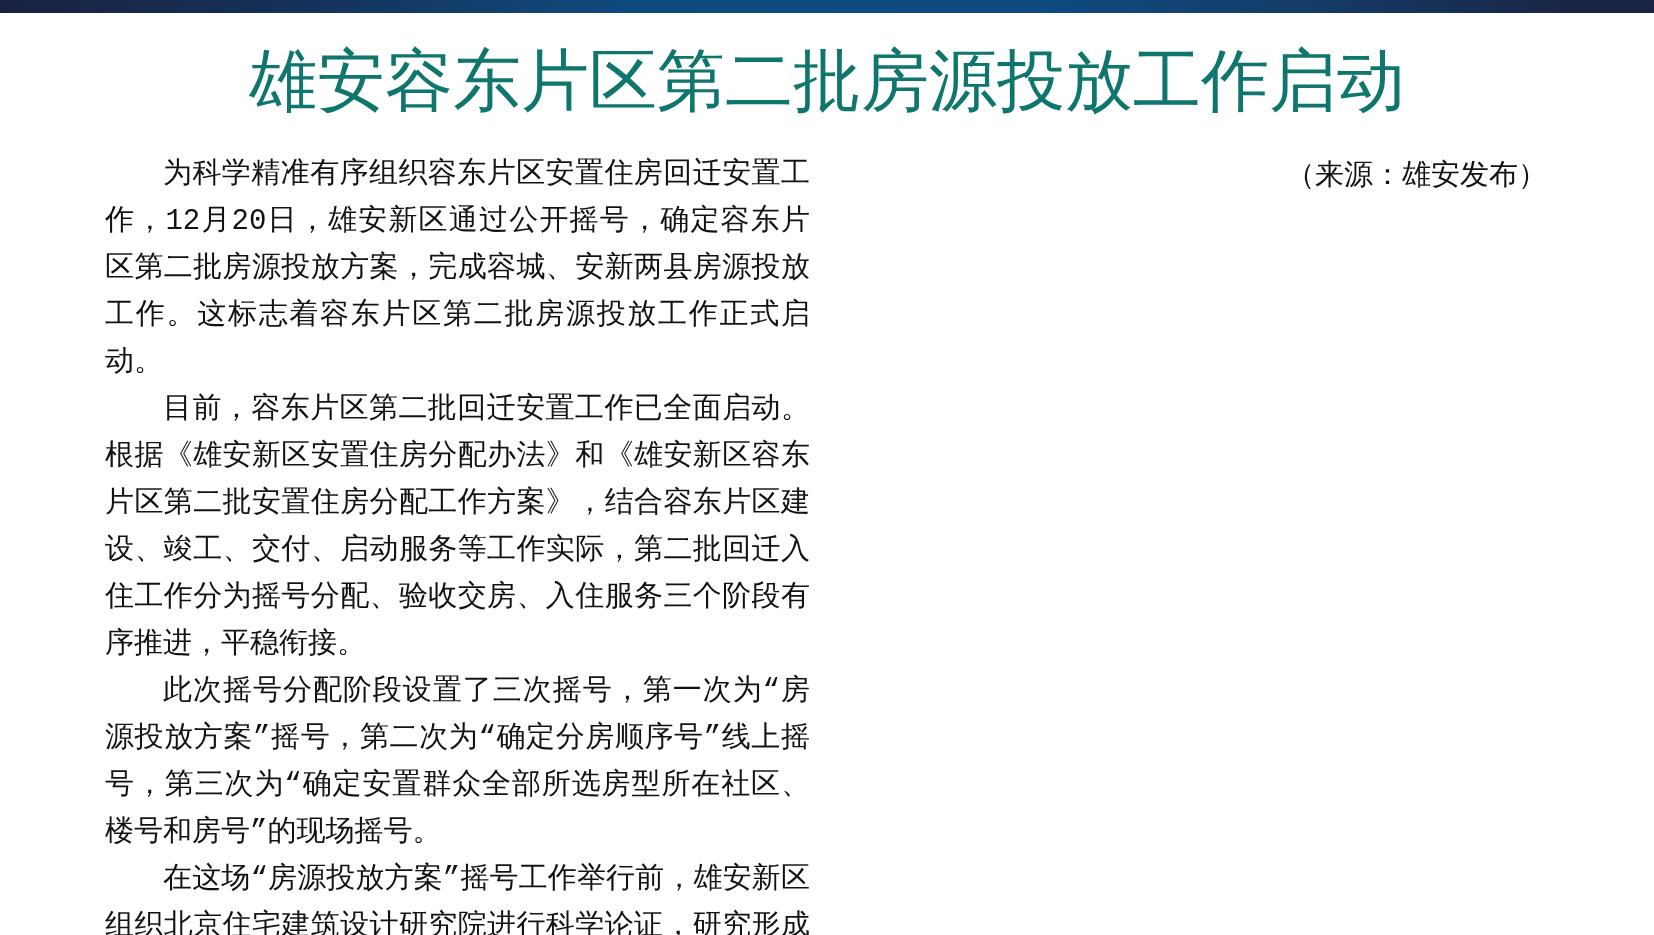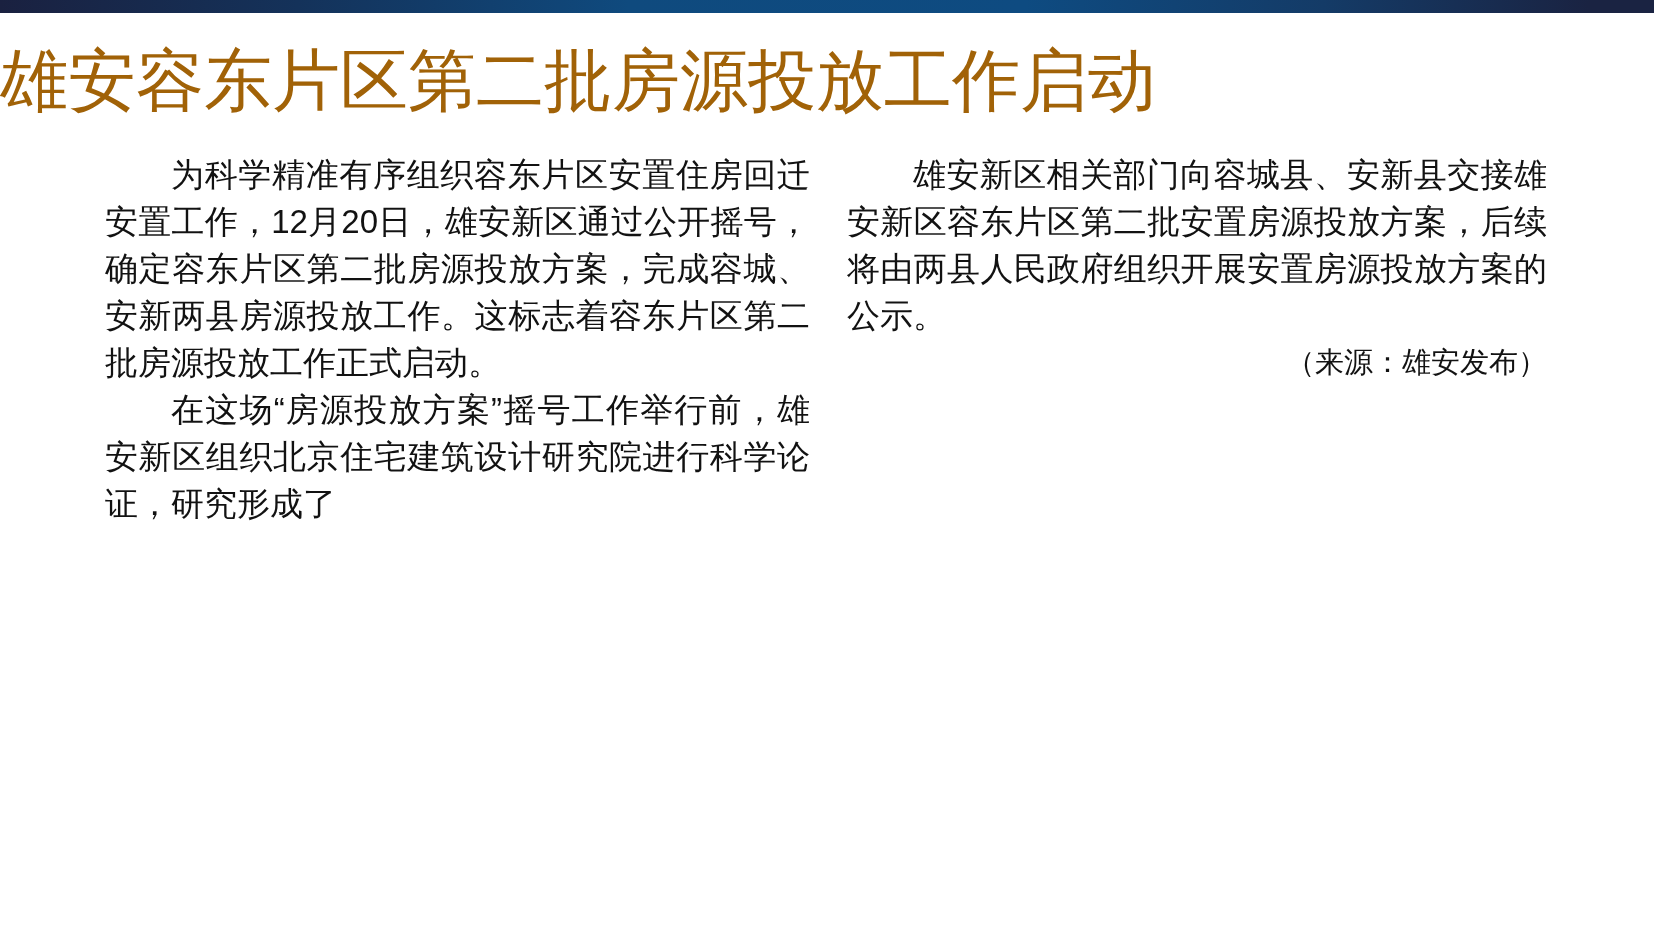--- a/index.html
+++ b/index.html
@@ -21,63 +21,66 @@
       #0f4a7e 38%,
       #0e4b81 62%,
       #143b67 80%,
       #1a2342 96%,
       #1a2342 100%);
   }
   .article-title {
     position: absolute;
     top: 42px; left: 0;
     width: 1654px;
+    text-align: center;
     font-family: "Liberation Serif", "DejaVu Serif", serif;
     font-weight: 400;
     font-size: 68px;
     line-height: 78px;
-    color: #a16207;
+    color: #0f766e;
     white-space: nowrap;
   }
   .columns {
     position: absolute;
     top: 151px;
     left: 105px;
     display: flex;
     gap: 37px;
   }
   .column { display: block; }
   .column.left  { width: 705px; }
   .column.right { width: 700px; }
   .para {
-    font-size: 33px;
+    font-size: 29px;
     line-height: 47px;
     color: #121212;
     text-align: justify;
     text-indent: 2em;
     letter-spacing: 0;
+    font-family: Liberation Mono, monospace;
   }
   .para.continuation { text-indent: 0; }
   .source-line {
     font-size: 29px;
     line-height: 47px;
     color: #121212;
     text-align: right;
     text-indent: 0;
   }
 </style>
 </head>
 <body>
 
 <div class="top-banner"></div>
 
 <h1 class="article-title">雄安容东片区第二批房源投放工作启动</h1>
 
 <div class="columns">
   <div class="column left">
     <p class="para">为科学精准有序组织容东片区安置住房回迁安置工作，12月20日，雄安新区通过公开摇号，确定容东片区第二批房源投放方案，完成容城、安新两县房源投放工作。这标志着容东片区第二批房源投放工作正式启动。</p>
+    <p class="para">目前，容东片区第二批回迁安置工作已全面启动。根据《雄安新区安置住房分配办法》和《雄安新区容东片区第二批安置住房分配工作方案》，结合容东片区建设、竣工、交付、启动服务等工作实际，第二批回迁入住工作分为摇号分配、验收交房、入住服务三个阶段有序推进，平稳衔接。</p>
+    <p class="para">此次摇号分配阶段设置了三次摇号，第一次为“房源投放方案”摇号，第二次为“确定分房顺序号”线上摇号，第三次为“确定安置群众全部所选房型所在社区、楼号和房号”的现场摇号。</p>
     <p class="para">在这场“房源投放方案”摇号工作举行前，雄安新区组织北京住宅建筑设计研究院进行科学论证，研究形成了</p>
   </div>
   <div class="column right">
-    <p class="para">雄安新区相关部门向容城县、安新县交接雄安新区容东片区第二批安置房源投放方案，后续将由两县人民政府组织开展安置房源投放方案的公示。</p>
     <p class="source-line">（来源：雄安发布）</p>
   </div>
 </div>
 
 </body></html>

